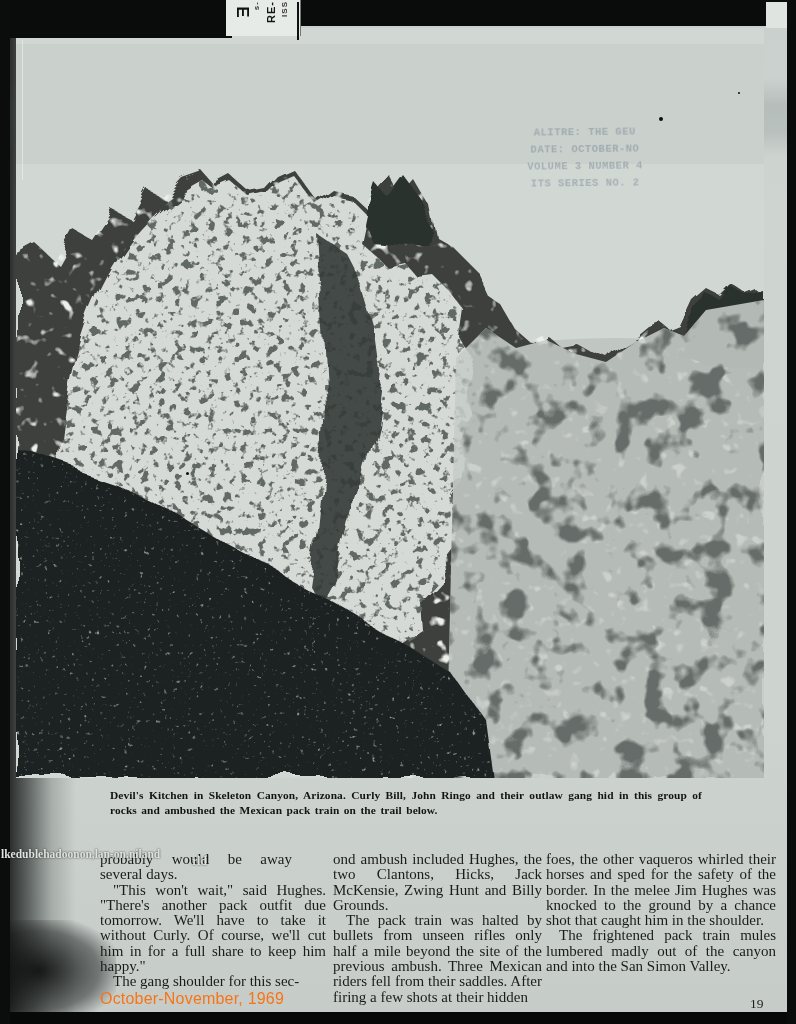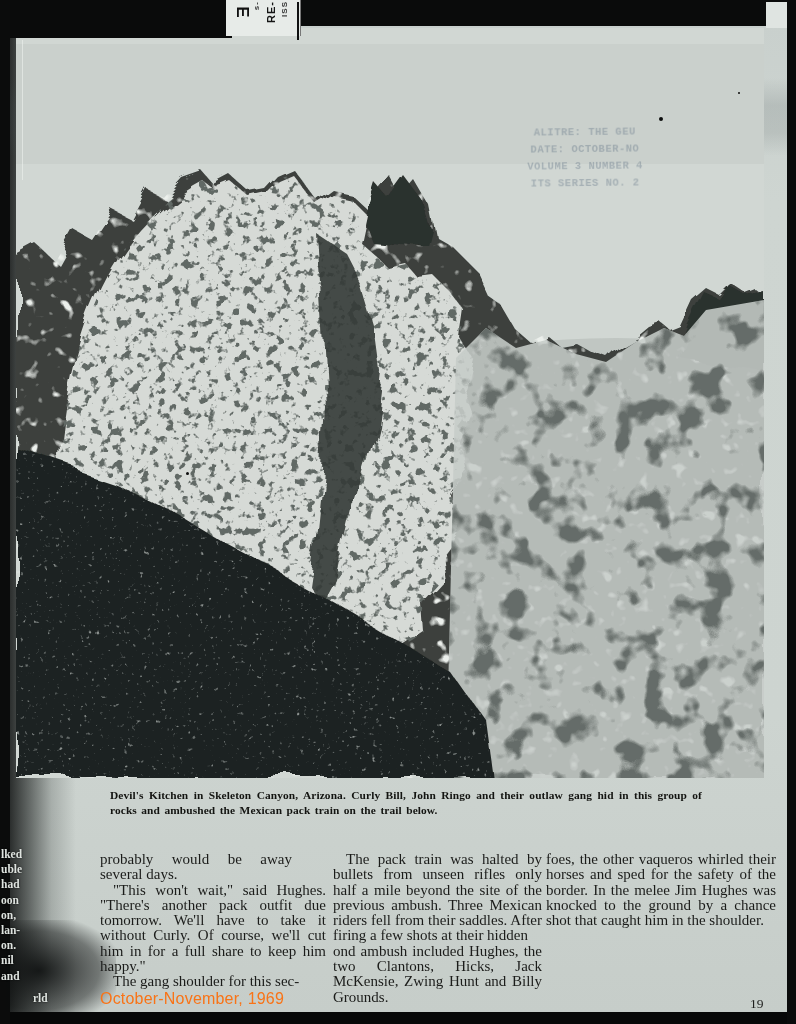--- a/index.html
+++ b/index.html
@@ -48,21 +48,21 @@
   
   .col{position:absolute;top:852px;font-family:"Liberation Serif",serif;
         font-size:15px;line-height:15.3px;color:#1b1c1a;text-align:justify;}
   #col1{left:100px;width:226px;}
   #col2{left:333px;width:209px;}
   #col3{left:546px;width:230px;}
   .para{margin:0;}
   .para.indent{text-indent:13px;}
   .para.pad-first{padding-right:34px;}
   
-  #edge-frags{position:absolute;left:1px;top:847px;width:40px;display:flex;flex-direction:column;
+  #edge-frags{position:absolute;left:1px;top:847px;width:40px;display:flex;flex-direction:row;
         font-family:"Liberation Serif",serif;font-weight:bold;font-size:11.5px;line-height:15.2px;
         color:#dfe4e0;text-shadow:0 0 2px rgba(0,0,0,.8);}
   #edge-frags span{display:block;}
   #edge-frags .gap{margin-top:7px;padding-left:32px;}
   
   #footer-issue{position:absolute;left:100px;top:990px;
         font-family:"Liberation Sans",sans-serif;font-size:16px;color:#f97316;letter-spacing:.2px;}
   #footer-page{position:absolute;left:750px;top:996px;
         font-family:Liberation Serif, serif;font-size:13.5px;color:#1e1f1d;}
 </style>
@@ -182,25 +182,26 @@
   <div class="speck" style="left:738px;top:92px;width:2px;height:2px;"></div>
 
   <div id="caption">Devil's Kitchen in Skeleton Canyon, Arizona. Curly Bill, John Ringo and their outlaw gang hid in this group of rocks and ambushed the Mexican pack train on the trail below.</div>
 
   <div class="col" id="col1">
     <p class="para pad-first">probably would be away several days.</p>
     <p class="para indent">"This won't wait," said Hughes. "There's another pack outfit due tomorrow. We'll have to take it without Curly. Of course, we'll cut him in for a full share to keep him happy."</p>
     <p class="para indent">The gang shoulder for this sec-</p>
   </div>
   <div class="col" id="col2">
+    <p class="para">ond ambush included Hughes, the two Clantons, Hicks, Jack McKen­sie, Zwing Hunt and Billy Grounds.</p>
     <p class="para indent">The pack train was halted by bul­lets from unseen rifles only half a mile beyond the site of the pre­vious ambush. Three Mexican rid­ers fell from their saddles. After firing a few shots at their hidden</p>
-    <p class="para">ond ambush included Hughes, the two Clantons, Hicks, Jack McKen­sie, Zwing Hunt and Billy Grounds.</p>
   </div>
   <div class="col" id="col3">
     <p class="para">foes, the other vaqueros whirled their horses and sped for the safety of the border. In the melee Jim Hughes was knocked to the ground by a chance shot that caught him in the shoulder.</p>
+    <p class="para indent">The frightened pack train mules lumbered madly out of the canyon and into the San Simon Valley.</p>
   </div>
 
   <div id="edge-frags">
     <span>lked</span>
     <span>uble</span>
     <span>had</span>
     <span>oon</span>
     <span>on,</span>
     <span>lan-</span>
     <span>on.</span>

